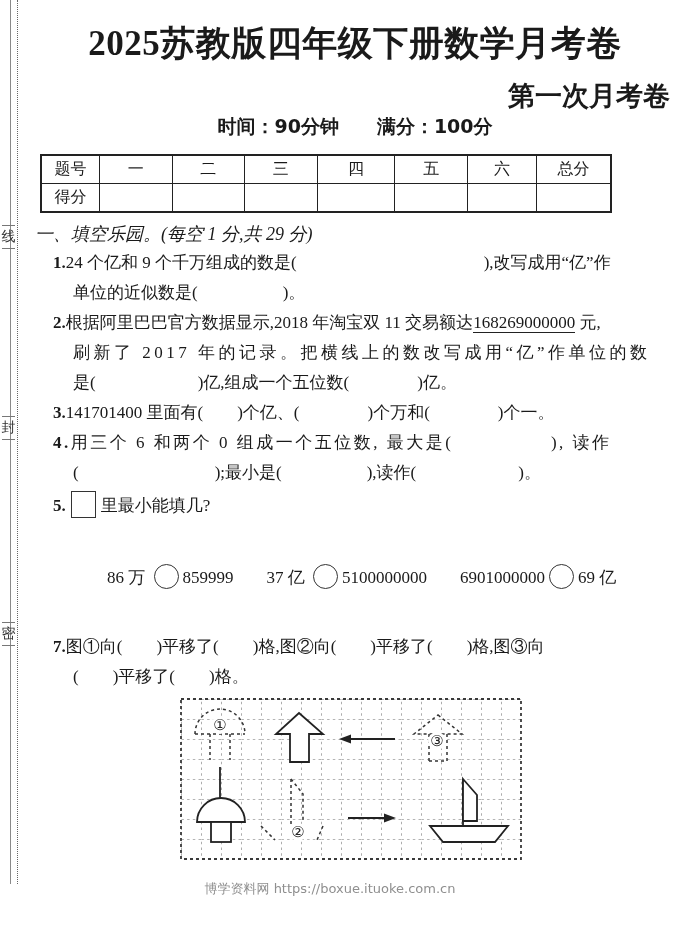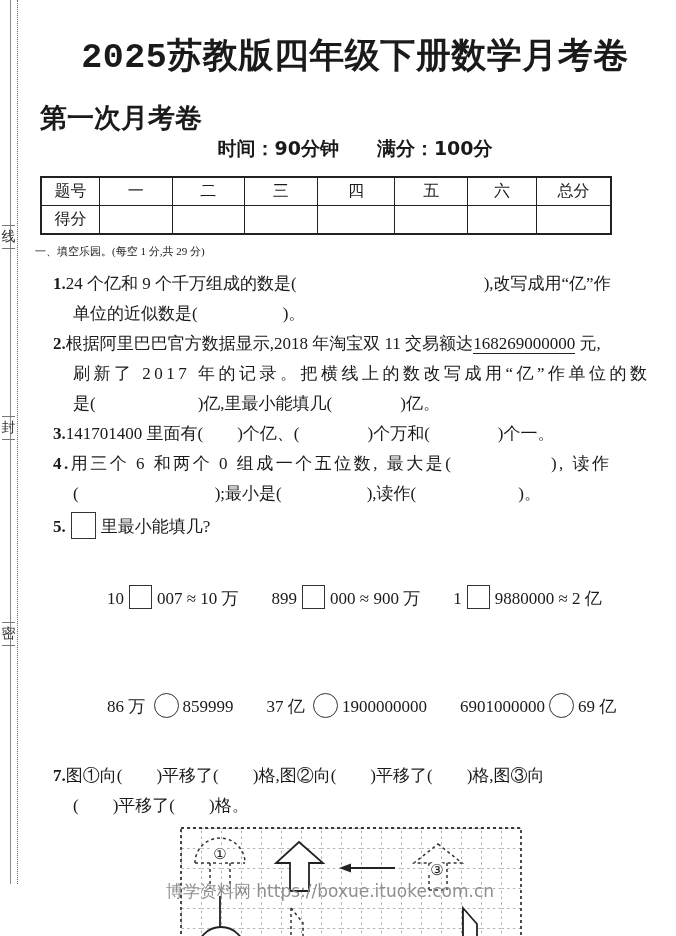--- a/index.html
+++ b/index.html
@@ -6,48 +6,48 @@
   .page{position:relative;width:676px;height:936px;background:#ffffff;overflow:hidden;
         font-family:"Liberation Serif","DejaVu Serif",serif;color:#1a1a1a;}
   
   .seal-solid{position:absolute;left:10px;top:0;height:884px;border-left:1px solid #8a8a8a;}
   .seal-dotted{position:absolute;left:17px;top:0;height:884px;border-left:1px dotted #666;}
   .seal-char{position:absolute;left:0;width:17px;text-align:center;font-size:14px;color:#333;line-height:16px;}
   .seal-char::before,.seal-char::after{content:"";display:block;width:13px;height:1px;background:#777;margin:3px auto;}
   .c1{top:222px}.c2{top:413px}.c3{top:619px}
   
   .content{position:absolute;left:40px;top:0;width:630px;}
-  .title{margin-top:32px;text-align:center;font-size:35px;font-weight:bold;letter-spacing:0.5px;
-         font-family:Liberation Mono, monospace;}
-  .subtitle{margin-top:21px;text-align:left;font-size:27px;font-weight:bold;
+  .title{margin-top:20px;text-align:center;font-size:35px;font-weight:bold;letter-spacing:0.5px;
+         font-family:Liberation Serif, serif;}
+  .subtitle{margin-top:11px;text-align:right;font-size:27px;font-weight:bold;
             font-family:"DejaVu Sans","Liberation Sans",sans-serif;}
   .meta{text-align:center;font-size:19px;font-weight:bold;
         font-family:"DejaVu Sans","Liberation Sans",sans-serif;}
   table.score{margin-top:14px;border-collapse:collapse;width:572px;}
   table.score td{border:1.5px solid #222;height:27px;text-align:center;font-size:16px;padding:0;}
   table.score{border:2px solid #222;}
   
-  .heading{margin:9px 0 10px -5px;font-size:11px;}
+  .heading{margin:9px 0 2px -5px;font-size:18px;font-style:italic;}
   .qwrap{margin-left:13px;}
   .qline{font-size:17px;line-height:30px;white-space:pre-wrap;}
   .qnum{font-weight:bold;}
   .cont{padding-left:20px;}
   .spread-a{letter-spacing:3.5px;}
   .spread-b{letter-spacing:2.5px;}
   .ul-num{border-bottom:1.5px solid #222;}
   .blank-box{display:inline-block;width:21px;height:22px;border:1.5px solid #333;
              vertical-align:-5px;margin:0 5px;}
   .box-lg{width:23px;height:25px;vertical-align:-7px;}
   .cmp-circle{display:inline-block;width:23px;height:23px;border:1.5px solid #333;border-radius:50%;
               vertical-align:-6px;margin:0 4px;}
   .tall{line-height:36px;}
   .grp{margin-right:33px;}
   .grp:last-child{margin-right:0;}
   .figure{margin:6px 0 0 126px;}
-  .footer{position:absolute;top:880px;left:0;width:660px;text-align:center;font-size:17px;color:#8f8f8f;
+  .footer{position:absolute;top:880px;left:0;width:660px;text-align:center;font-size:13px;color:#8f8f8f;
           font-family:"DejaVu Sans","Liberation Sans",sans-serif;}
 </style>
 </head>
 <body>
 
 <div class="page">
 
   <div class="seal-solid"></div>
   <div class="seal-dotted"></div>
   <div class="seal-char c1">线</div>
@@ -97,34 +97,31 @@
 
     <div class="heading">一、填空乐园。(每空 1 分,共 29 分)</div>
 
     <div class="qwrap">
 
       <div class="qline"><span class="qnum">1.</span><span>24 个亿和 9 个千万组成的数是(　　　　　　　　　　　),改写成用“亿”作</span></div>
       <div class="qline cont"><span>单位的近似数是(　　　　　)。</span></div>
 
       <div class="qline"><span class="qnum">2.</span><span>根据阿里巴巴官方数据显示,2018 年淘宝双 11 交易额达</span><span class="ul-num">168269000000</span><span> 元,</span></div>
       <div class="qline cont spread-a"><span>刷新了 2017 年的记录。把横线上的数改写成用“亿”作单位的数</span></div>
-      <div class="qline cont"><span>是(　　　　　　)亿,里最小能填几(　　　　)亿。</span></div>
+      <div class="qline cont"><span>是(　　　　　　)亿,组成一个五位数(　　　　)亿。</span></div>
 
       <div class="qline"><span class="qnum">3.</span><span>141701400 里面有(　　)个亿、(　　　　)个万和(　　　　)个一。</span></div>
 
       <div class="qline spread-b"><span class="qnum">4.</span><span>用三个 6 和两个 0 组成一个五位数, 最大是(　　　　　), 读作</span></div>
       <div class="qline cont"><span>(　　　　　　　　);最小是(　　　　　),读作(　　　　　　)。</span></div>
 
       <div class="qline tall"><span class="qnum">5.</span><span class="blank-box box-lg"></span><span>里最小能填几?</span></div>
-      <div class="qline cont tall">
-        <span class="grp"><span>10</span><span class="blank-box"></span><span>007 ≈ 10 万</span></span><span class="grp"><span>899</span><span class="blank-box"></span><span>000 ≈ 900 万</span></span><span class="grp"><span>1</span><span class="blank-box"></span><span>9880000 ≈ 2 亿</span></span>
-      </div>
 
       <div class="qline cont tall">
-        <span class="grp"><span>86 万</span> <span class="cmp-circle"></span><span>859999</span></span><span class="grp"><span>37 亿</span> <span class="cmp-circle"></span><span>1900000000</span></span><span class="grp"><span>6901000000</span><span class="cmp-circle"></span><span>69 亿</span></span>
+        <span class="grp"><span>86 万</span> <span class="cmp-circle"></span><span>859999</span></span><span class="grp"><span>37 亿</span> <span class="cmp-circle"></span><span>5100000000</span></span><span class="grp"><span>6901000000</span><span class="cmp-circle"></span><span>69 亿</span></span>
       </div>
 
       <div class="qline"><span class="qnum">7.</span><span>图①向(　　)平移了(　　)格,图②向(　　)平移了(　　)格,图③向</span></div>
       <div class="qline cont"><span>(　　)平移了(　　)格。</span></div>
 
       <div class="figure">
         <svg width="344" height="163" viewBox="0 0 344 163">
           <defs>
             <pattern id="gc" width="20" height="20" patternUnits="userSpaceOnUse">
               <path d="M20 0H0V20" fill="none" stroke="#6a6a6a" stroke-width="1.1" stroke-dasharray="2.5 3.2"></path>

